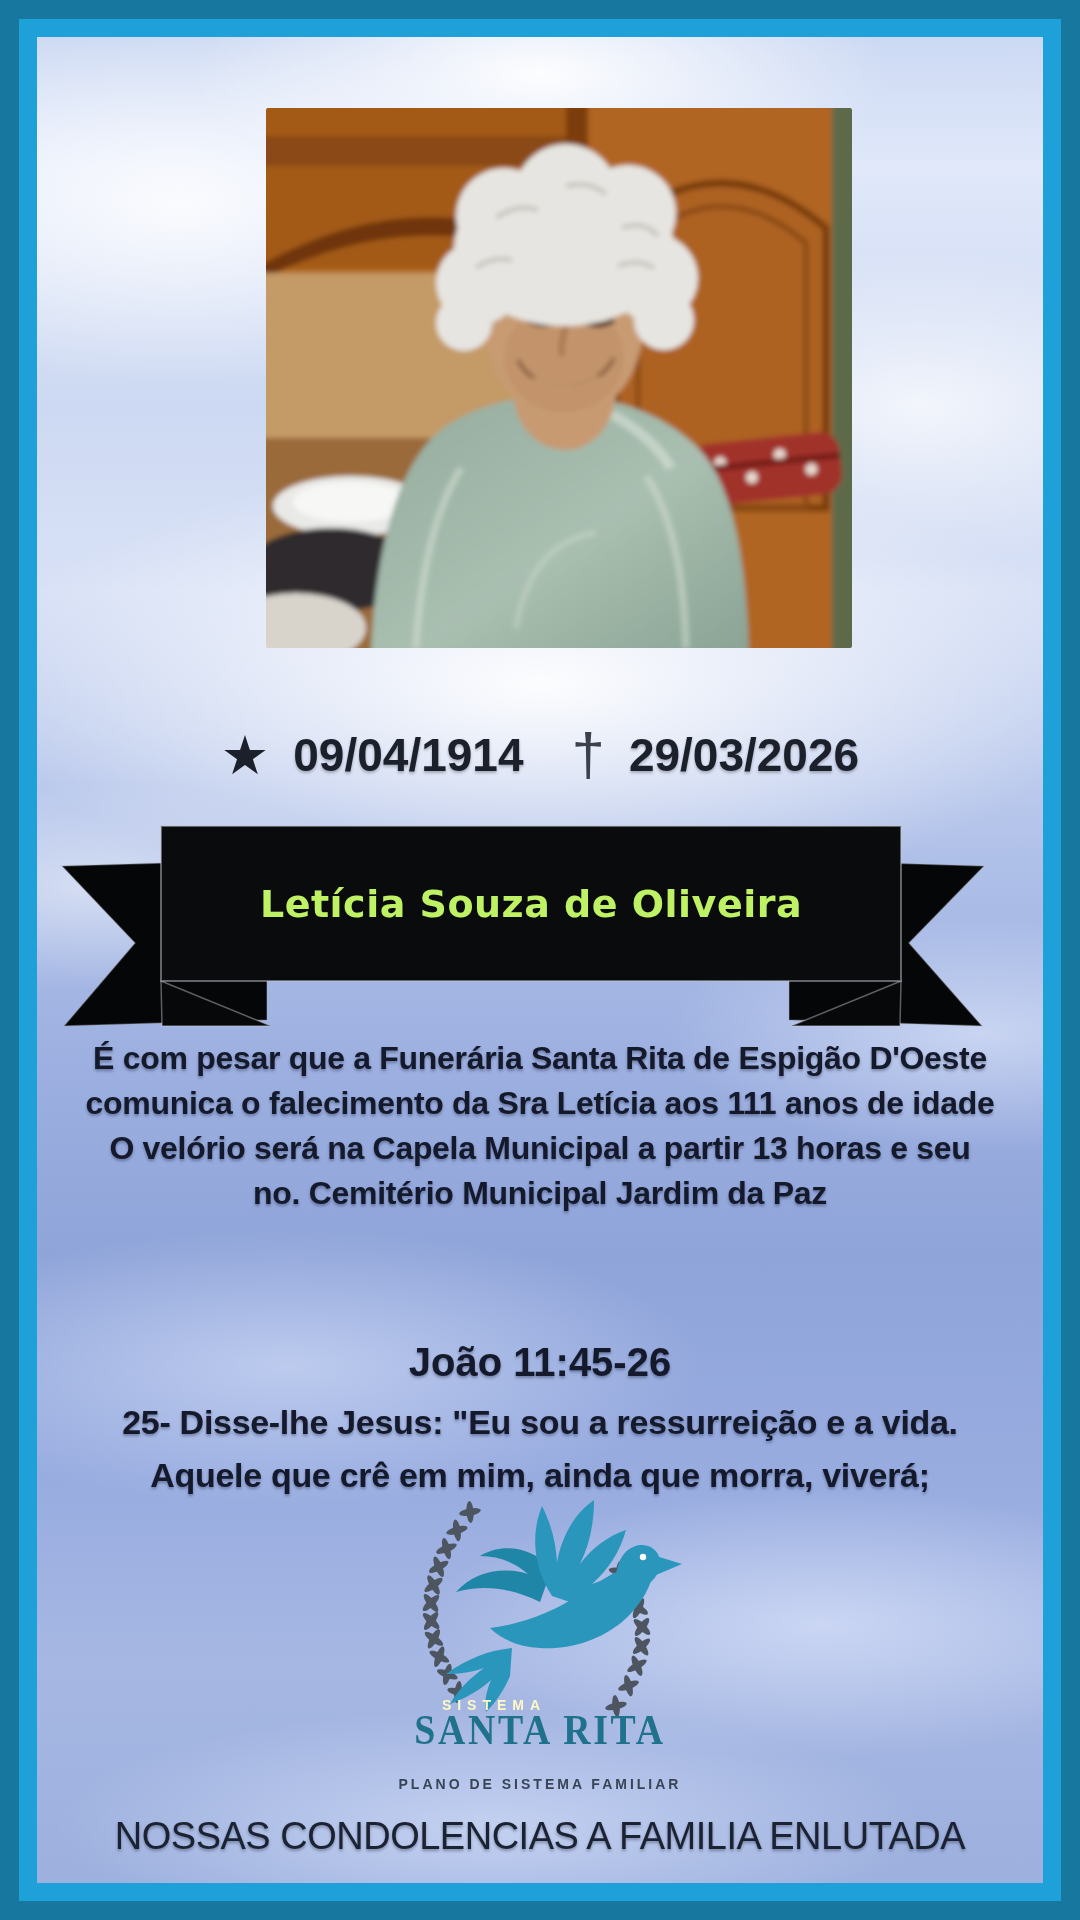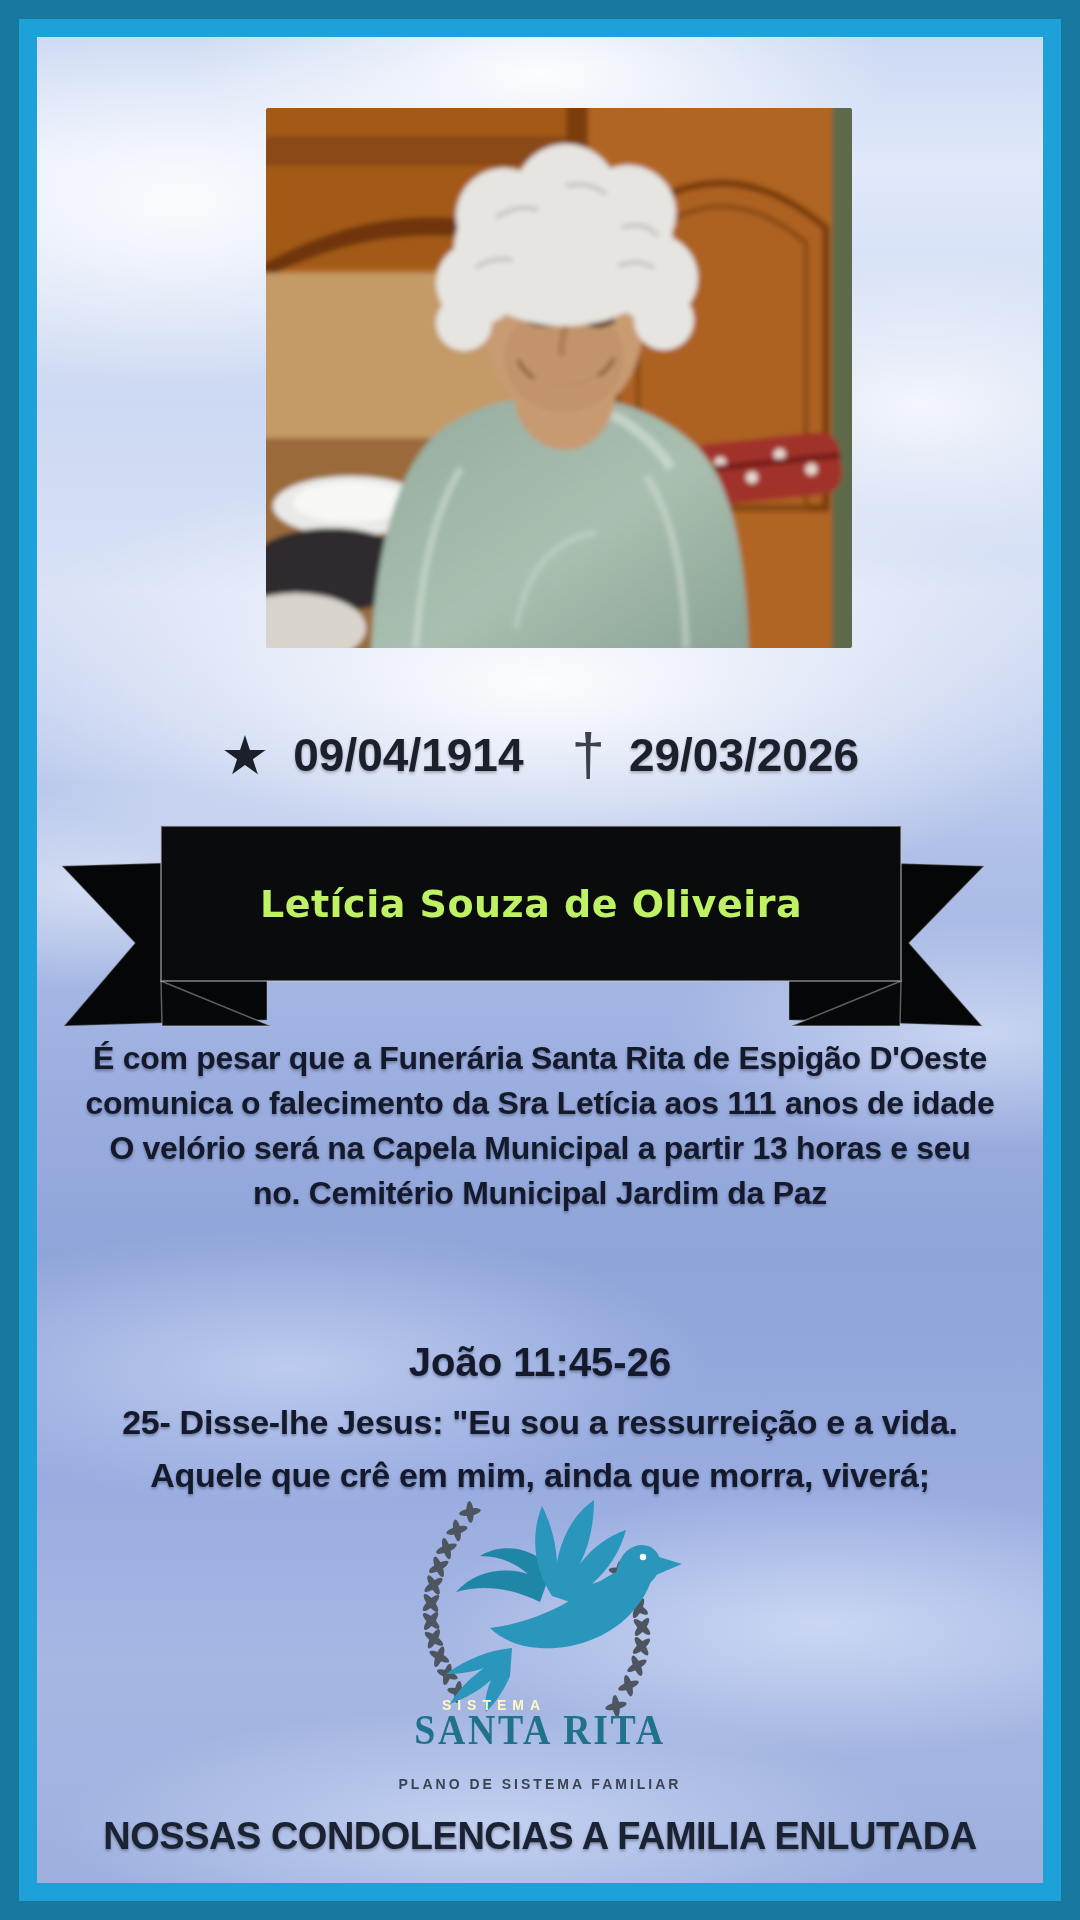--- a/index.html
+++ b/index.html
@@ -46,21 +46,21 @@
   .verse-lines{top:1396px;color:#141a2c;font-size:34px;font-weight:700;letter-spacing:-.3px;
                line-height:53px;text-shadow:0 2px 3px rgba(15,20,45,.35);}
   
   .dove-wrap{left:372px;top:1492px;}
   .sistema{top:1697px;font-size:14px;font-weight:700;letter-spacing:6px;color:#fef9c3;
            transform:translateX(-46px);}
   .brand{top:1706px;font-family:"Liberation Serif",serif;font-size:42px;font-weight:700;
          letter-spacing:3px;color:#20718c;transform:scaleX(.9);}
   .tagline{top:1752px;font-size:14px;font-weight:700;letter-spacing:3px;color:#3a4457;margin-top:24px;}
   
-  .footer{top:1806px;font-size:38px;font-weight:700;color:#1b2232;line-height:60px;
+  .footer{top:1806px;font-size:38px;font-weight:400;color:#1b2232;line-height:60px;
           letter-spacing:-.5px;text-shadow:0 2px 3px rgba(15,20,45,.35);}
   .photo-svg{left:266px;top:108px;border-radius:2px;}
 </style>
 </head>
 <body>
 
 <div class="page">
   <div class="frame-outer"></div>
   <div class="frame-inner"></div>
   <div class="sky"></div>

